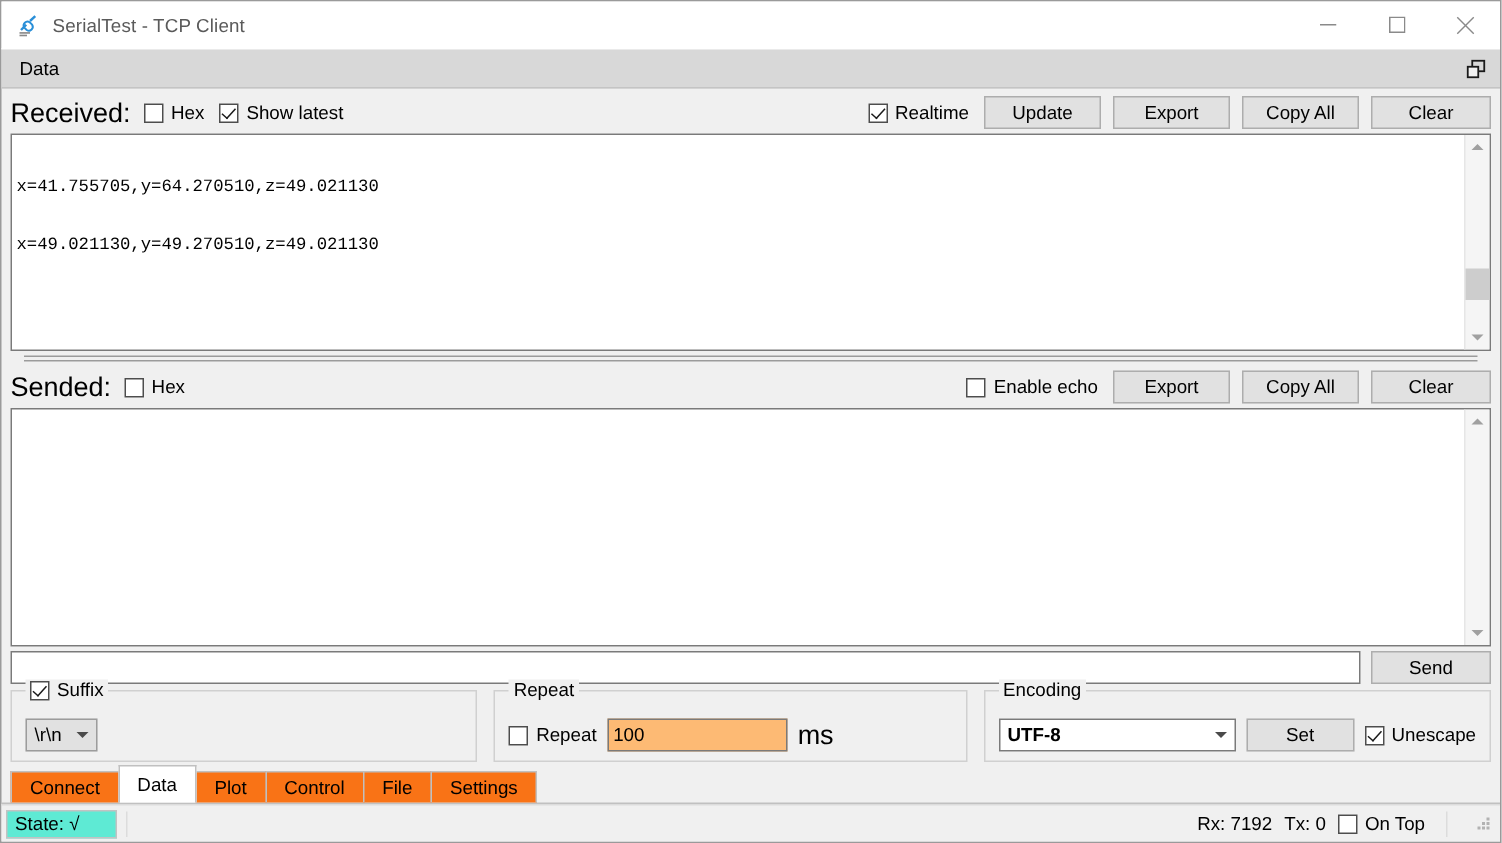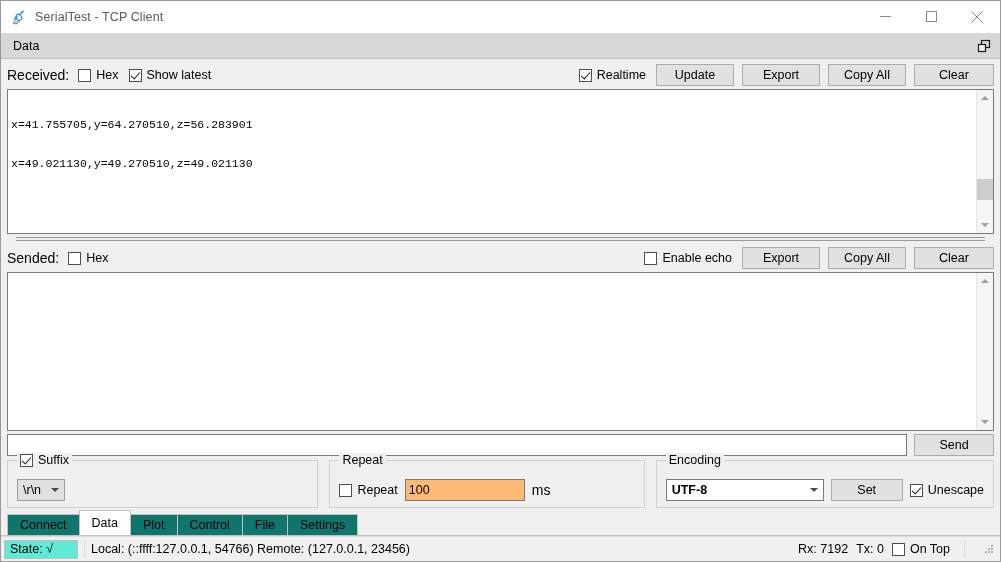--- a/index.html
+++ b/index.html
@@ -28,21 +28,21 @@
   .menu-item{font-size:12.5px;padding:0 8px;margin-left:4px;color:#000;}
   .menu-float{margin-left:auto;margin-right:9px;width:14px;height:14px;}
 
   
   .content{flex:1 1 auto;display:flex;flex-direction:column;padding:0 6px;box-sizing:border-box;}
 
   .row{display:flex;align-items:center;flex:0 0 auto;}
   .row-recv{height:28px;padding-top:2px;}
   .row-send{height:28px;}
 
-  .lbl{font-size:14px;color:#000;white-space:nowrap;}
+  .lbl{font-size:18px;color:#000;white-space:nowrap;}
 
   
   .cb{display:inline-flex;align-items:center;white-space:nowrap;}
   .cb .box{width:13px;height:13px;border:1px solid #4d4d4d;background:#fff;
            box-sizing:border-box;display:inline-block;position:relative;margin-right:5px;}
   .cb.checked .box::after{
      content:"";position:absolute;left:3px;top:0px;width:4px;height:8px;
      border:solid #1a1a1a;border-width:0 1.4px 1.4px 0;transform:rotate(42deg);}
   .cb .t{font-size:12.5px;}
 
@@ -105,21 +105,21 @@
 
   .txtin{height:22px;border:1px solid #7a7a7a;background:#fdba74;box-sizing:border-box;
          font-size:12.5px;padding:0 3px;display:inline-flex;align-items:center;
          font-family:"Liberation Sans",sans-serif;}
   .in-repeat{width:120px;}
 
   
   .tabbar{height:25px;display:flex;align-items:flex-end;flex:0 0 auto;margin-top:3px;
           border-bottom:1px solid #c0c0c0;padding-left:6px;box-sizing:border-box;}
   .tab{height:21px;padding:0 12px;font-size:12.5px;display:flex;align-items:center;
-       border:1px solid #c0c0c0;border-bottom:none;background:#0f766e;margin-right:-1px;box-sizing:border-box;}
+       border:1px solid #c0c0c0;border-bottom:none;background:#f97316;margin-right:-1px;box-sizing:border-box;}
   .tab.active{background:#fff;height:25px;border-color:#c0c0c0;position:relative;z-index:2;}
 
   
   .statusbar{height:25px;flex:0 0 auto;display:flex;align-items:center;background:#f0f0f0;
              border-top:1px solid #dcdcdc;padding:0 3px;box-sizing:border-box;}
   .state-box{height:19px;min-width:74px;background:#5eead4;border:1px solid #c2c2c2;
              display:inline-flex;align-items:center;padding:0 5px;font-size:12.5px;box-sizing:border-box;}
   .sep{width:1px;height:17px;background:#dcdcdc;margin:0 6px;}
   .status-text{font-size:12.5px;}
   .status-right{margin-left:auto;display:flex;align-items:center;gap:8px;padding-right:2px;}
@@ -189,21 +189,21 @@
         <span class="t">Realtime</span>
       </span>
       <span class="btn" style="width:78px;margin-right:8px">Update</span>
       <span class="btn" style="width:78px;margin-right:8px">Export</span>
       <span class="btn" style="width:78px;margin-right:8px">Copy All</span>
       <span class="btn" style="width:80px">Clear</span>
     </div>
 
     <div class="ta-wrap ta-recv">
       <div class="ta-text">
-        <div>x=41.755705,y=64.270510,z=56.283901</div>
+        <div>x=41.755705,y=64.270510,z=49.021130</div>
         <div>x=49.021130,y=49.270510,z=49.021130</div>
         
         
         
         
         
         
         
         
       </div>
@@ -315,21 +315,20 @@
     <span class="tab active">Data</span>
     <span class="tab">Plot</span>
     <span class="tab">Control</span>
     <span class="tab">File</span>
     <span class="tab">Settings</span>
   </div>
 
   <div class="statusbar">
     <span class="state-box">State: √</span>
     <span class="sep"></span>
-    <span class="status-text">Local: (::ffff:127.0.0.1, 54766) Remote: (127.0.0.1, 23456)</span>
     <span class="status-right">
       <span class="status-text">Rx: 7192</span>
       <span class="status-text">Tx: 0</span>
       <span class="cb">
         <span class="box"></span>
         <span class="t">On Top</span>
       </span>
       <span class="sep"></span>
       <span class="grip">
         <i style="left:8px;top:2px"></i>

